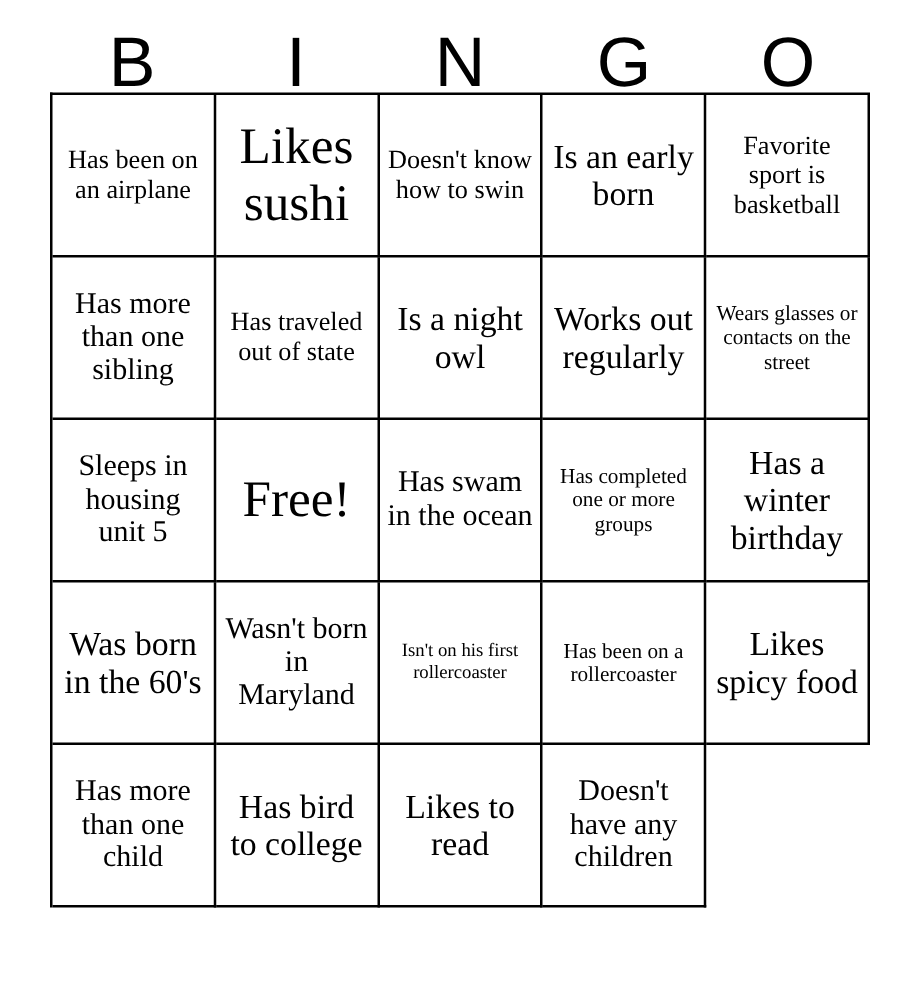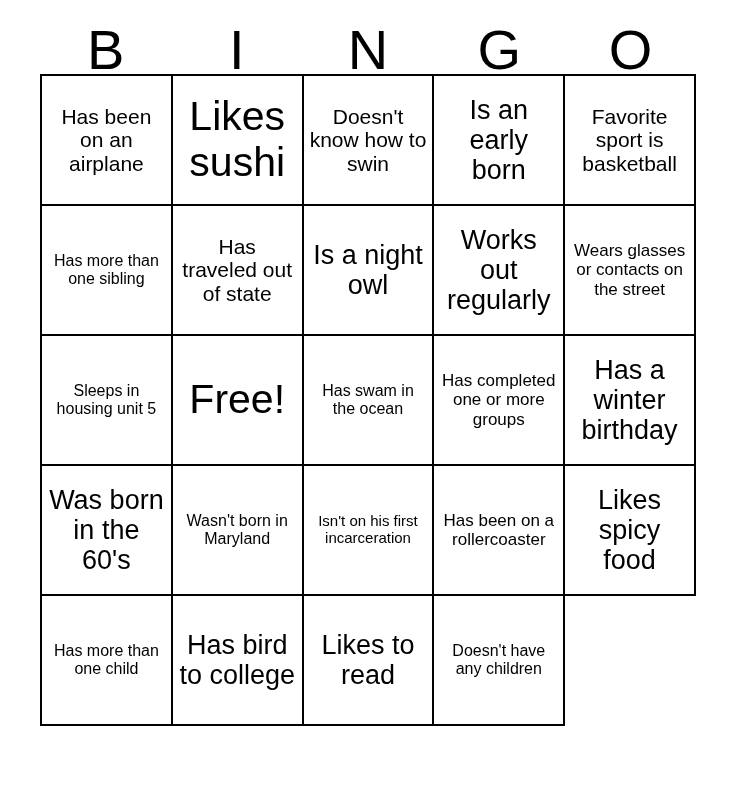--- a/index.html
+++ b/index.html
@@ -51,25 +51,26 @@
     align-items: center;
     justify-content: center;
     text-align: center;
     padding: 4px 6px;
     overflow: hidden;
   }
   .cell span {
     display: block;
     width: 100%;
     line-height: 1.12;
+    font-family: Liberation Serif, serif;
   }
   
   .fs-xxl span { font-size: 41px; }
   .fs-l   span { font-size: 27px; }
-  .fs-m   span { font-size: 16px; }
+  .fs-m   span { font-size: 24px; }
   .fs-s   span { font-size: 21px; }
   .fs-xs  span { font-size: 17px; }
   .fs-xxs span { font-size: 15px; }
 </style>
 </head>
 <body>
 
 <div id="card">
 
   <div id="header">
@@ -130,21 +131,21 @@
     <div class="cell fs-l">
         <span>Has a winter birthday</span>
       </div>
     <div class="cell fs-l">
         <span>Was born in the 60's</span>
       </div>
     <div class="cell fs-m">
         <span>Wasn't born in Maryland</span>
       </div>
     <div class="cell fs-xxs">
-        <span>Isn't on his first incarceration</span>
+        <span>Isn't on his first rollercoaster</span>
       </div>
     <div class="cell fs-xs">
         <span>Has been on a rollercoaster</span>
       </div>
 
     <div class="cell fs-l">
         <span>Likes spicy food</span>
       </div>
     <div class="cell fs-m">
         <span>Has more than one child</span>

